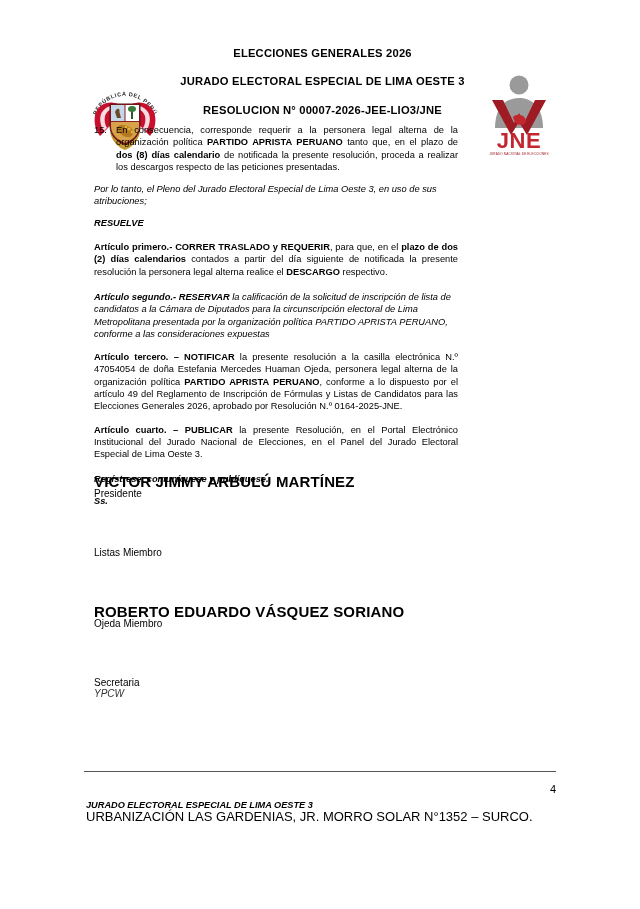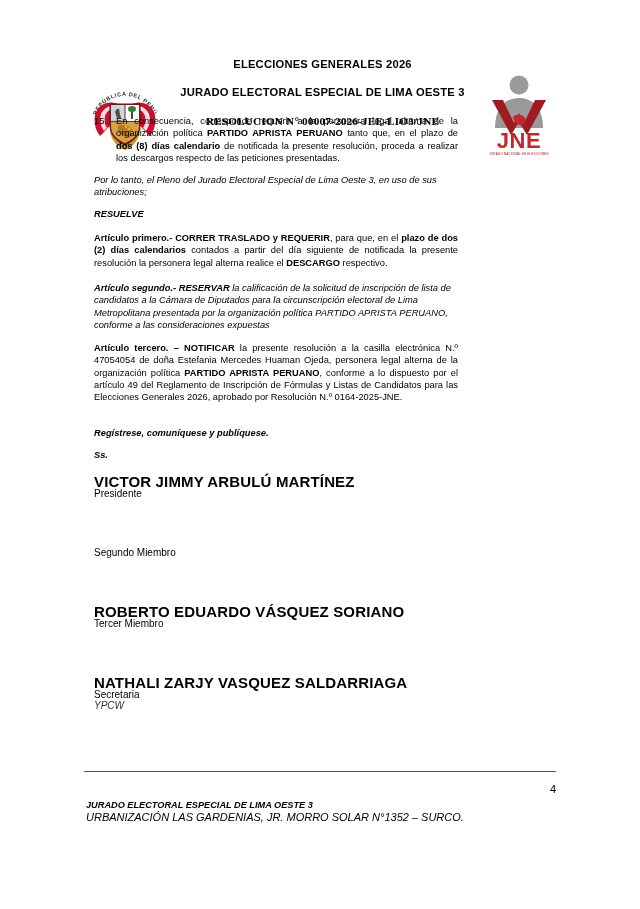--- a/index.html
+++ b/index.html
@@ -53,29 +53,29 @@
     width: 315px;
     text-align: center;
   }
   .header-titles .hline {
     font-weight: bold;
     font-size: 11.2px;
     letter-spacing: 0.2px;
     line-height: 14px;
     color: #000;
   }
-  .header-titles .hline.l1 { margin-top: 23px; text-align: center; }
+  .header-titles .hline.l1 { margin-top: 12px; text-align: center; }
   .header-titles .hline.l2 { margin-top: 14px; }
-  .header-titles .hline.l3 { margin-top: 15px; font-family: Liberation Serif, serif; }
+  .header-titles .hline.l3 { margin-top: 15px; }
 
   
   .body-area {
     position: absolute;
     left: 0;
-    top: 115px;
+    top: 124px;
     width: 544px;
   }
 
   .p {
     font-size: 9.3px;
     line-height: 12.3px;
     color: #000;
     text-align: justify;
     margin: 0;
   }
@@ -158,22 +158,21 @@
     top: 799px;
     width: 470px;
   }
   .footer-line1 {
     font-size: 9.2px;
     font-weight: bold;
     font-style: italic;
     line-height: 12px;
   }
   .footer-line2 {
-    font-size: 11px;
-    font-style: italic;
+    font-size: 13px;
     line-height: 12px;
   }
 
   
   svg { display: block; }
 </style>
 </head>
 <body>
 
 <div class="page">
@@ -270,54 +269,56 @@
     </div>
 
     <div class="sp-11"></div>
 
     <div class="p blk">
       <span class="b">Artículo tercero. – NOTIFICAR</span><span> la presente resolución a la casilla electrónica N.º 47054054 de doña Estefania Mercedes Huaman Ojeda, personera legal alterna de la organización política </span><span class="b">PARTIDO APRISTA PERUANO</span><span>, conforme a lo dispuesto por el artículo 49 del Reglamento de Inscripción de Fórmulas y Listas de Candidatos para las Elecciones Generales 2026, aprobado por Resolución N.º 0164-2025-JNE.</span>
     </div>
 
     <div class="sp-11"></div>
 
+    <div class="p blk">
+      <span class="b">Artículo cuarto. – PUBLICAR</span><span> la presente Resolución, en el Portal Electrónico Institucional del Jurado Nacional de Elecciones, en el Panel del Jurado Electoral Especial de Lima Oeste 3.</span>
+    </div>
 
     <div class="sp-12"></div>
 
     <div class="p nojust blk b">Regístrese, comuníquese y publíquese.</div>
 
     <div class="sp-10"></div>
 
     <div class="p nojust blk b">Ss.</div>
   </div>
 
   <div class="signatures">
 
     <div class="sig-block">
       <div class="sig-name">VICTOR JIMMY ARBULÚ MARTÍNEZ</div>
       <div class="sig-role">Presidente</div>
     </div>
 
     <div class="sig-gap"></div>
 
     <div class="sig-block">
-      <div class="sig-role">Segundo Miembro</div>
+      <div class="sig-role">Listas Miembro</div>
     </div>
 
     <div class="sig-gap"></div>
 
     <div class="sig-block">
       <div class="sig-name">ROBERTO EDUARDO VÁSQUEZ SORIANO</div>
-      <div class="sig-role">Tercer Miembro</div>
+      <div class="sig-role">Ojeda Miembro</div>
     </div>
 
     <div class="sig-gap"></div>
 
     <div class="sig-block">
-      <div class="sig-name">NATHALI ZARJY VASQUEZ SALDARRIAGA</div>
       <div class="sig-role">Secretaria</div>
       <div class="sig-initials">YPCW</div>
     </div>
   </div>
 
   <div class="footer-rule"></div>
 
   <div class="page-number">4</div>
 
   <div class="footer-text">

